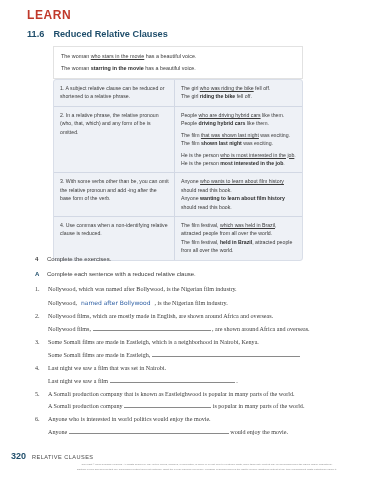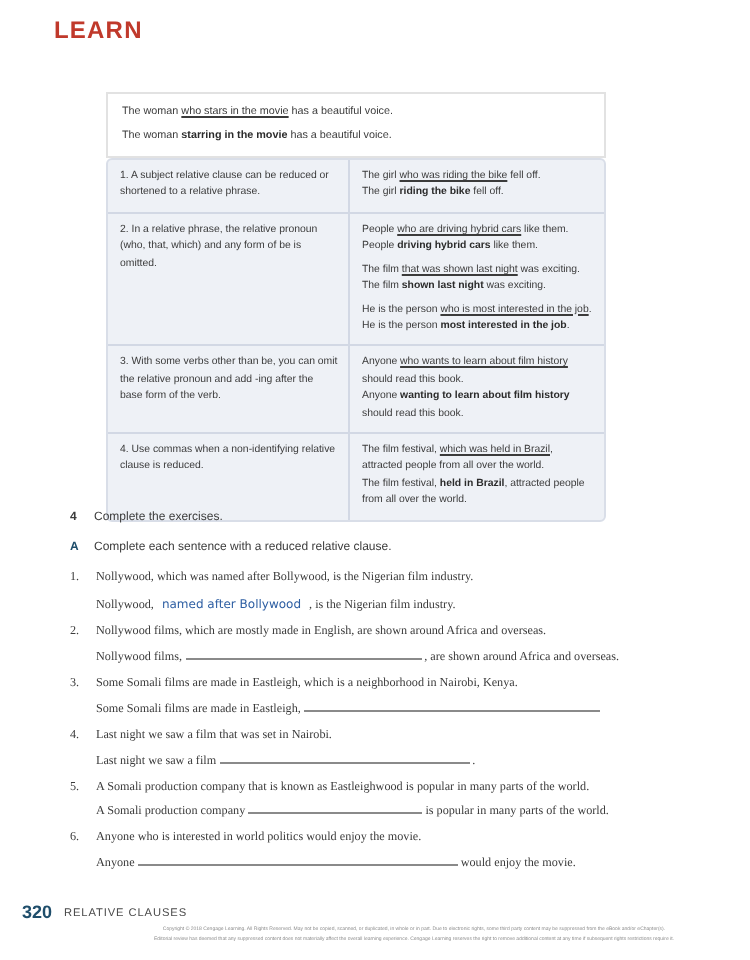--- a/index.html
+++ b/index.html
@@ -119,20 +119,23 @@
     font-size:2.5px;line-height:1.75;color:#8d8d8d;text-align:center;
   }
 </style>
 </head>
 <body>
 
 <div class="page">
 
   <div class="learn">LEARN</div>
 
+  <div class="unit-head">
+    <span class="unit-num">11.6</span><span>Reduced Relative Clauses</span>
+  </div>
 
   <div class="example-box">
     <p><span>The woman </span><span class="u">who stars in the movie</span><span> has a beautiful voice.</span></p>
     <p><span>The woman </span><span class="b">starring in the movie</span><span> has a beautiful voice.</span></p>
   </div>
 
   <div class="rules" id="rules-table">
       <div class="rule-row">
         <div class="rule-left"><span class="num">1.</span> <span>A subject relative clause can be reduced or shortened to a relative phrase.</span></div>
         <div class="rule-right">

